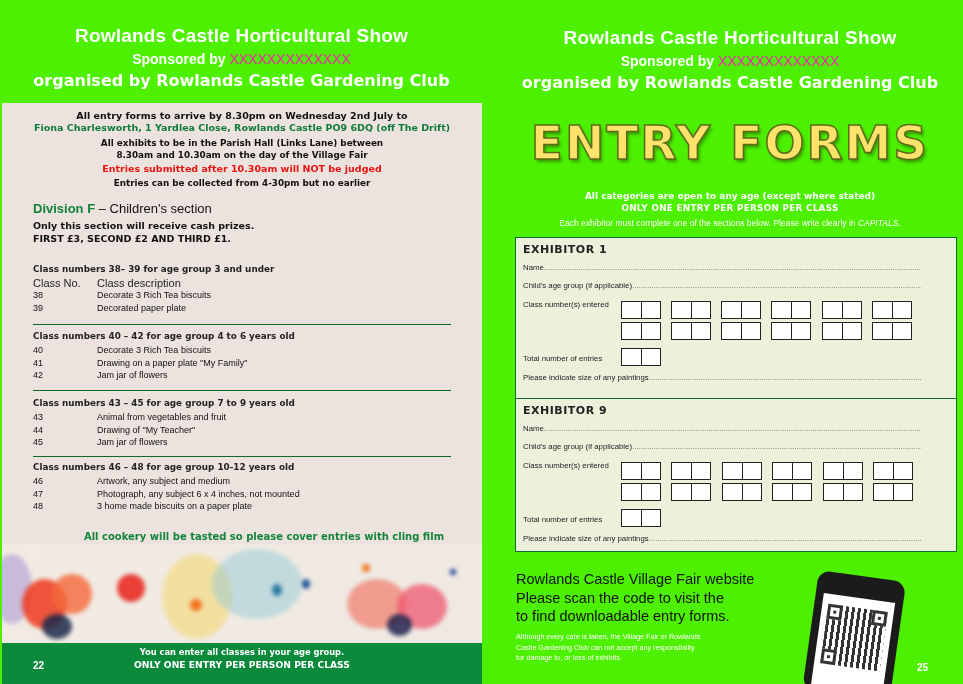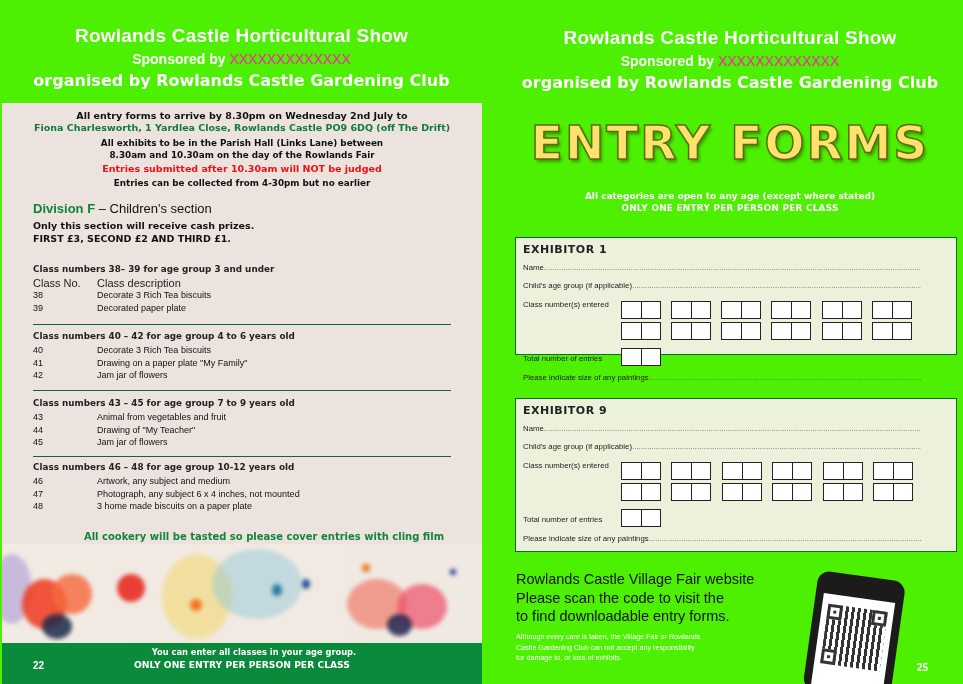--- a/index.html
+++ b/index.html
@@ -44,21 +44,21 @@
 
   .cookery { position: absolute; left: 0; top: 428px; width: 480px; text-align: center; font-family: "DejaVu Sans", sans-serif; font-weight: bold; font-size: 10px; color: #13843a; padding-left: 44px; }
 
   
   .art { position: absolute; left: 2px; top: 544px; width: 480px; height: 100px; overflow: hidden;
          background: linear-gradient(90deg,#f1ebe4,#efe9e2); }
   .blob { position: absolute; border-radius: 50%; filter: blur(2px); }
 
   .footer-left { position: absolute; left: 2px; top: 643px; width: 480px; height: 41px; background: #0b8a3c; }
   .footer-left .pg { position: absolute; left: 31px; top: 17px; font-size: 10px; font-weight: bold; color: #fff; }
-  .footer-left .f1 { position: absolute; top: 4px; left: 0; width: 480px; text-align: center; font-family: "DejaVu Sans", sans-serif; font-weight: bold; font-size: 8.3px; color: #fff; margin-left: 12px; }
+  .footer-left .f1 { position: absolute; top: 4px; left: 0; width: 480px; text-align: center; font-family: "DejaVu Sans", sans-serif; font-weight: bold; font-size: 8.3px; color: #fff; }
   .footer-left .f2 { position: absolute; top: 16px; left: 0; width: 480px; text-align: center; font-family: "DejaVu Sans", sans-serif; font-weight: bold; font-size: 9.2px; color: #fff; }
 
   
   .entry-title { position: absolute; top: 115px; left: 0; width: 466px; text-align: center;
     font-family: "DejaVu Sans", sans-serif; font-weight: bold; font-size: 47px; letter-spacing: 2px;
     color: #fde26b; -webkit-text-stroke: 1.5px #5c6a18;
     text-shadow: 2px 3px 3px rgba(40,90,0,0.55); }
   .rules { position: absolute; left: 0; width: 466px; text-align: center; color: #fff; }
   .rules.r1 { top: 191px; font-family: "DejaVu Sans", sans-serif; font-weight: bold; font-size: 9px; }
   .rules.r2 { top: 203px; font-family: "DejaVu Sans", sans-serif; font-weight: bold; font-size: 8.8px; letter-spacing: 0.3px; }
@@ -98,21 +98,21 @@
     <div class="t2"><span>Sponsored by </span><span class="sponsor">XXXXXXXXXXXXX</span></div>
     <div class="t3">organised by Rowlands Castle Gardening Club</div>
   </div>
 
   <div class="panel">
     <div class="notice">
       <div class="n1">All entry forms to arrive by 8.30pm on Wednesday 2nd July to</div>
       <div class="n2">Fiona Charlesworth, 1 Yardlea Close, Rowlands Castle PO9 6DQ (off The Drift)</div>
       <div class="n3">
         <div>All exhibits to be in the Parish Hall (Links Lane) between</div>
-        <div>8.30am and 10.30am on the day of the Rowlands Fair</div>
+        <div>8.30am and 10.30am on the day of the Village Fair</div>
       </div>
       <div class="n4">Entries submitted after 10.30am will NOT be judged</div>
       <div class="n5">Entries can be collected from 4-30pm but no earlier</div>
     </div>
 
     <div class="div-title"><span class="dname">Division F</span><span> – Children's section</span></div>
     <div class="prize">
       <div>Only this section will receive cash prizes.</div>
       <div>FIRST £3, SECOND £2 AND THIRD £1.</div>
     </div>
@@ -186,22 +186,23 @@
   <div class="hdr">
     <div class="t1">Rowlands Castle Horticultural Show</div>
     <div class="t2"><span>Sponsored by </span><span class="sponsor">XXXXXXXXXXXXX</span></div>
     <div class="t3">organised by Rowlands Castle Gardening Club</div>
   </div>
 
   <div class="entry-title">ENTRY FORMS</div>
 
   <div class="rules r1">All categories are open to any age (except where stated)</div>
   <div class="rules r2">ONLY ONE ENTRY PER PERSON PER CLASS</div>
-
-  <div class="exh" style="top:237px;height:118px;padding-left:44px;">
+  <div class="rules r3"><span>Each exhibitor must complete one of the sections below. Please write clearly in </span><i>CAPITALS</i><span>.</span></div>
+
+  <div class="exh" style="top:237px;height:162px;padding-left:44px;">
     <div class="etitle">EXHIBITOR 1</div>
     <div class="line" style="top:25px;"><span>Name</span></div>
     <div class="line" style="top:43px;"><span>Child's age group (if applicable)</span></div>
     <div class="lbl" style="top:62px;">Class number(s) entered</div>
     <div class="boxes" style="top:63px;">
       <div class="pair" style="left:0;top:0"></div>
       <div class="pair" style="left:50px;top:0"></div>
       <div class="pair" style="left:100px;top:0"></div>
       <div class="pair" style="left:150px;top:0"></div>
       <div class="pair" style="left:201px;top:0"></div>

